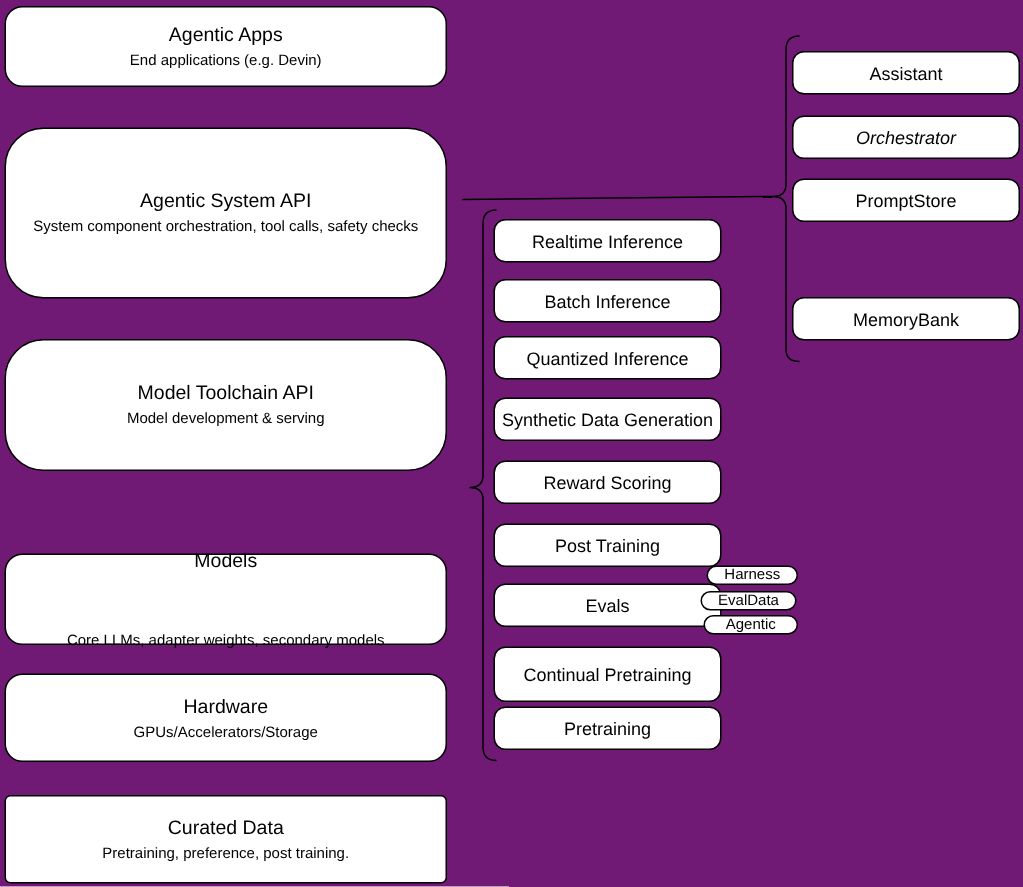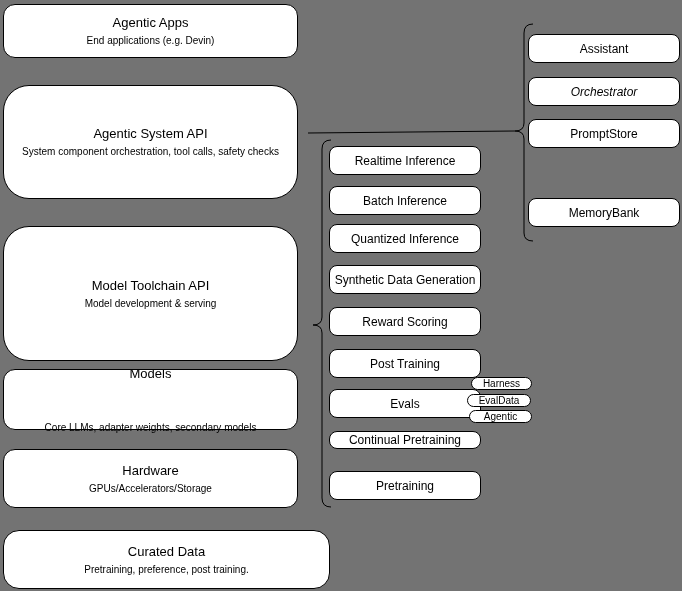--- a/index.html
+++ b/index.html
@@ -1,20 +1,20 @@
 <!DOCTYPE html>
 <html><head>
 <meta charset="utf-8">
 <style>
   html, body { margin: 0; padding: 0; background: #ffffff; }
   .canvas {
     position: relative;
     width: 682px;
     height: 591px;
-    background: #737373;
+    background: #701a75;
     font-family: "Liberation Sans", sans-serif;
     color: #000000;
     overflow: hidden;
   }
   svg.connectors {
     position: absolute;
     left: 0; top: 0;
     width: 682px; height: 591px;
   }
   .node {
@@ -59,48 +59,48 @@
   <div class="node layer-node" style="left:3px; top:4px; width:295px; height:54px; border-radius:12px;">
     <div class="title">Agentic Apps</div>
     <div class="subtitle">End applications (e.g. Devin)</div>
   </div>
 
   <div class="node layer-node" style="left:3px; top:85px; width:295px; height:114px; border-radius:26px;">
     <div class="title">Agentic System API</div>
     <div class="subtitle">System component orchestration, tool calls, safety checks</div>
   </div>
 
-  <div class="node layer-node" style="left:3px; top:226px; width:295px; height:135px; border-radius:26px;">
+  <div class="node layer-node" style="left:3px; top:226px; width:295px; height:88px; border-radius:26px;">
     <div class="title">Model Toolchain API</div>
     <div class="subtitle">Model development &amp; serving</div>
   </div>
 
   <div class="node layer-node" style="left:3px; top:369px; width:295px; height:61px; border-radius:12px;gap:36px;">
     <div class="title">Models</div>
     <div class="subtitle">Core LLMs, adapter weights, secondary models</div>
   </div>
 
   <div class="node layer-node" style="left:3px; top:449px; width:295px; height:59px; border-radius:12px;">
     <div class="title">Hardware</div>
     <div class="subtitle">GPUs/Accelerators/Storage</div>
   </div>
 
-  <div class="node layer-node" style="left:3px; top:530px; width:327px; height:59px; border-radius:16px;">
+  <div class="node layer-node" style="left:3px; top:530px; width:295px; height:59px; border-radius:4px;">
     <div class="title">Curated Data</div>
     <div class="subtitle">Pretraining, preference, post training.</div>
   </div>
 
   <div class="node small-node" style="left:329px; top:146px; width:152px; height:29px;">Realtime Inference</div>
   <div class="node small-node" style="left:329px; top:186px; width:152px; height:29px;">Batch Inference</div>
   <div class="node small-node" style="left:329px; top:224px; width:152px; height:29px;">Quantized Inference</div>
   <div class="node small-node" style="left:329px; top:265px; width:152px; height:29px;">Synthetic Data Generation</div>
   <div class="node small-node" style="left:329px; top:307px; width:152px; height:29px;">Reward Scoring</div>
   <div class="node small-node" style="left:329px; top:349px; width:152px; height:29px;">Post Training</div>
   <div class="node small-node" style="left:329px; top:389px; width:152px; height:29px;">Evals</div>
-  <div class="node small-node" style="left:329px; top:431px; width:152px; height:18px;">Continual Pretraining</div>
+  <div class="node small-node" style="left:329px; top:431px; width:152px; height:37px;">Continual Pretraining</div>
   <div class="node small-node" style="left:329px; top:471px; width:152px; height:29px;">Pretraining</div>
 
   <div class="pill" style="left:471px; top:377px; width:61px; height:13px;">Harness</div>
   <div class="pill" style="left:467px; top:394px; width:64px; height:13px;">EvalData</div>
   <div class="pill" style="left:469px; top:410px; width:63px; height:13px;">Agentic</div>
 
   <div class="node small-node" style="left:528px; top:34px; width:152px; height:29px;">Assistant</div>
   <div class="node small-node" style="left:528px; top:77px; width:152px; height:29px;font-style:italic;">Orchestrator</div>
   <div class="node small-node" style="left:528px; top:119px; width:152px; height:29px;">PromptStore</div>
   <div class="node small-node" style="left:528px; top:162px; width:152px; height:29px;margin-top:36px;">MemoryBank</div>

